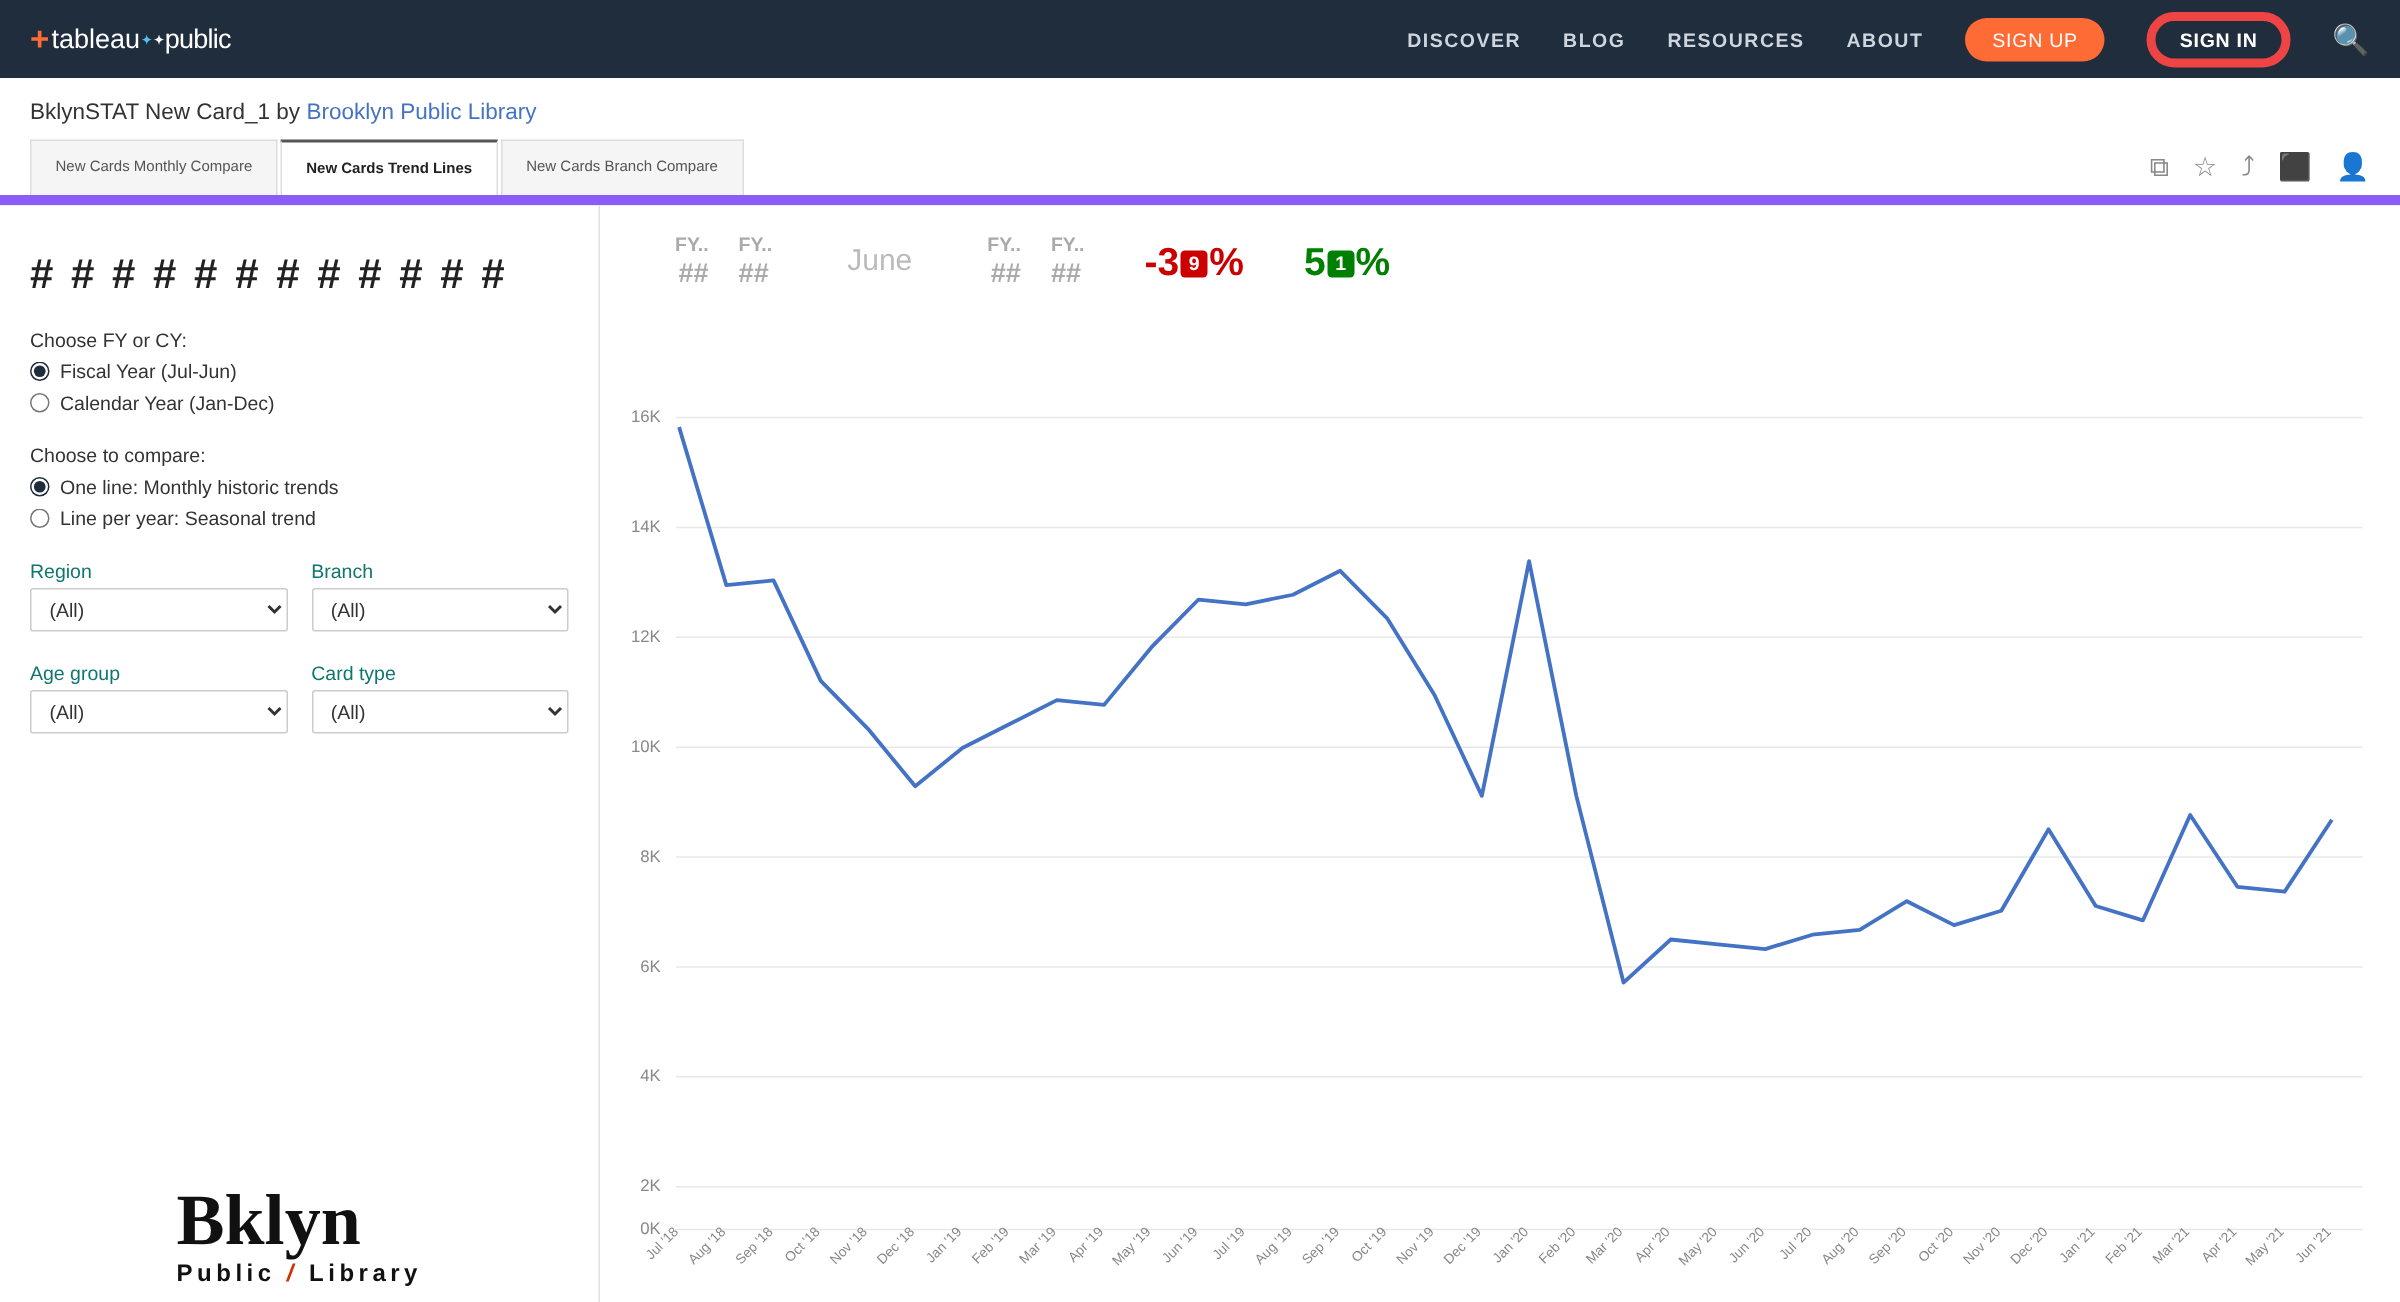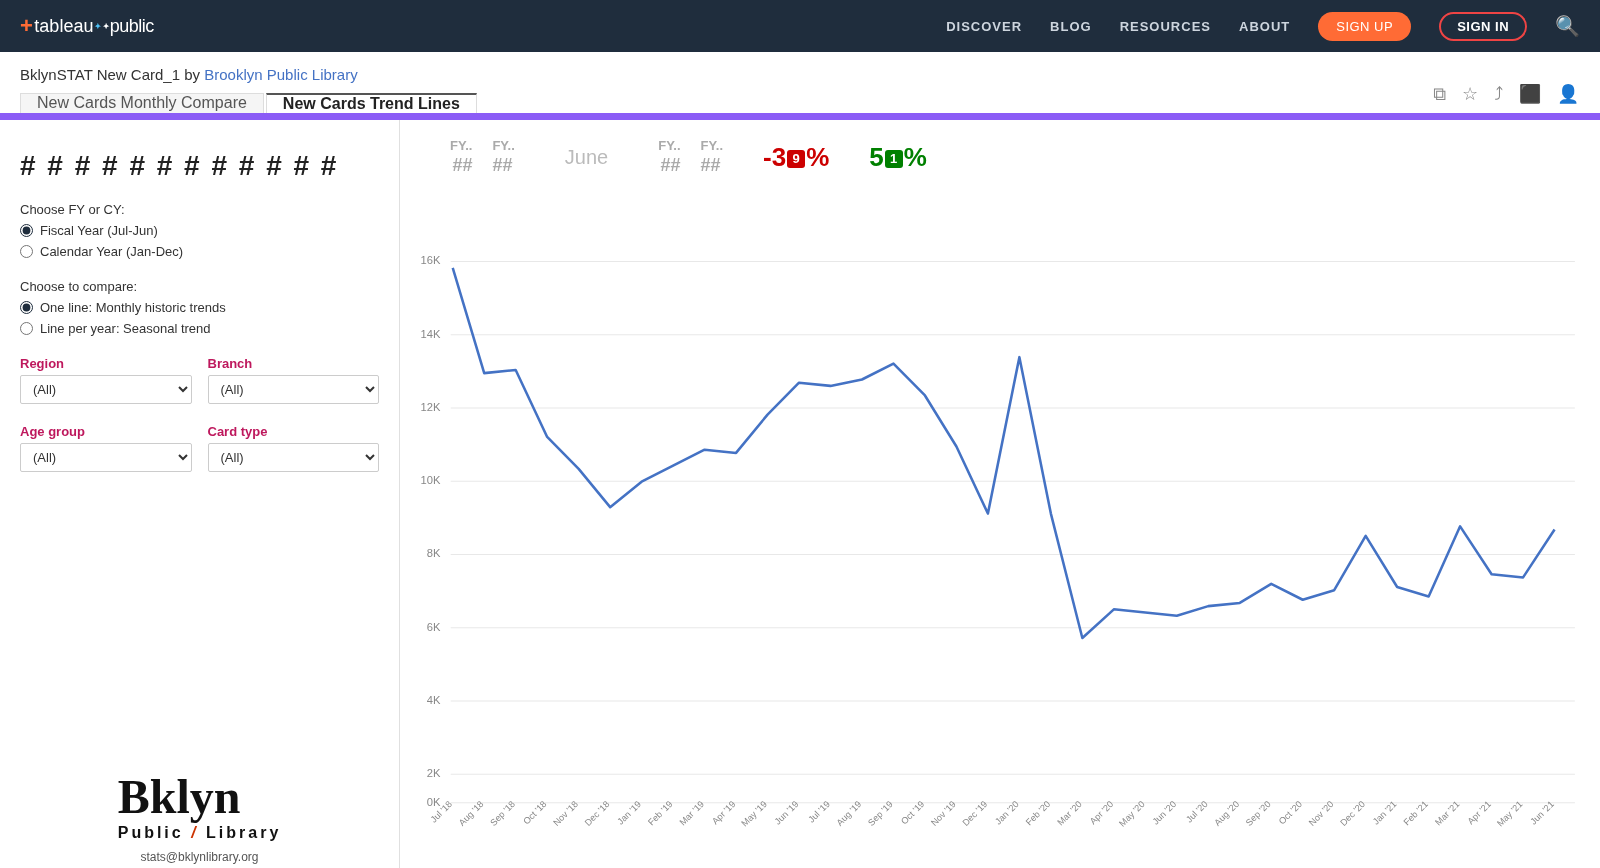--- a/index.html
+++ b/index.html
@@ -42,21 +42,21 @@
       border-radius: 20px;
       padding: 7px 18px;
       font-size: 13px;
       font-weight: 400;
       cursor: pointer;
       letter-spacing: 0.5px;
     }
     .btn-signin {
       background: transparent;
       color: #fff;
-      border: 2px solid #ef4444;
+      border: 6px solid #ef4444;
       border-radius: 20px;
       padding: 5px 16px;
       font-size: 13px;
       font-weight: 700;
       cursor: pointer;
       letter-spacing: 0.5px;
     }
     .search-icon-nav {
       color: #cdd5de;
       font-size: 20px;
@@ -85,22 +85,22 @@
     .page-title a {
       color: #4472c4;
       text-decoration: none;
       font-weight: 400;
     }
     .tabs {
       display: flex;
       gap: 0;
     }
     .tab {
-      padding: 0 16px;
-      font-size: 16px;
+      padding: 12px 16px;
+      font-size: 10px;
       color: #555;
       cursor: pointer;
       border: 1px solid #ddd;
       border-bottom: none;
       background: #f5f5f5;
       margin-right: 2px;
     }
     .tab.active {
       background: #fff;
       color: #222;
@@ -172,22 +172,22 @@
       gap: 16px;
     }
     .dropdown-group {
       display: flex;
       flex-direction: column;
       gap: 4px;
       flex: 1;
     }
     .dropdown-group label {
       font-size: 13px;
-      color: #be185d;
-      font-weight: 700;
+      color: #0f766e;
+      font-weight: 400;
     }
     .dropdown-group select {
       border: 1px solid #ccc;
       border-radius: 2px;
       padding: 5px 8px;
       font-size: 13px;
       color: #333;
       background: #fff;
       cursor: pointer;
     }
@@ -310,20 +310,21 @@
 
 <div class="sub-header">
   <div class="sub-header-left">
     <div class="page-title">
       <span>BklynSTAT New Card_1 by</span>
       <a href="#">Brooklyn Public Library</a>
     </div>
     <div class="tabs">
       <div class="tab">New Cards Monthly Compare</div>
       <div class="tab active">New Cards Trend Lines</div>
+      <div class="tab">New Cards Branch Compare</div>
     </div>
   </div>
   <div class="sub-header-right">
     <span class="header-icon">⧉</span>
     <span class="header-icon">☆</span>
     <span class="header-icon">⤴</span>
     <span class="header-icon">⬛</span>
     <span class="header-icon">👤</span>
   </div>
 </div>

